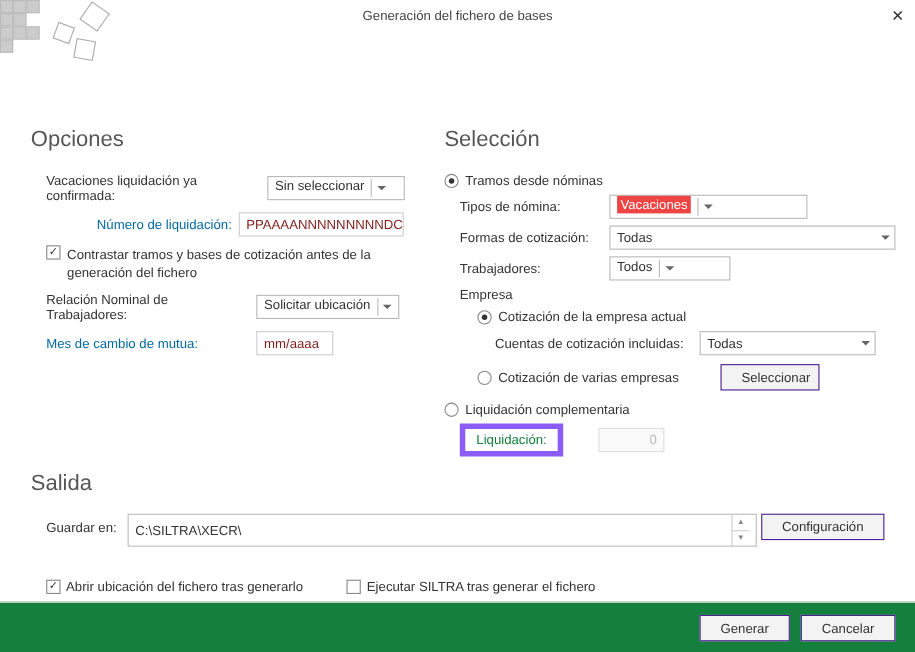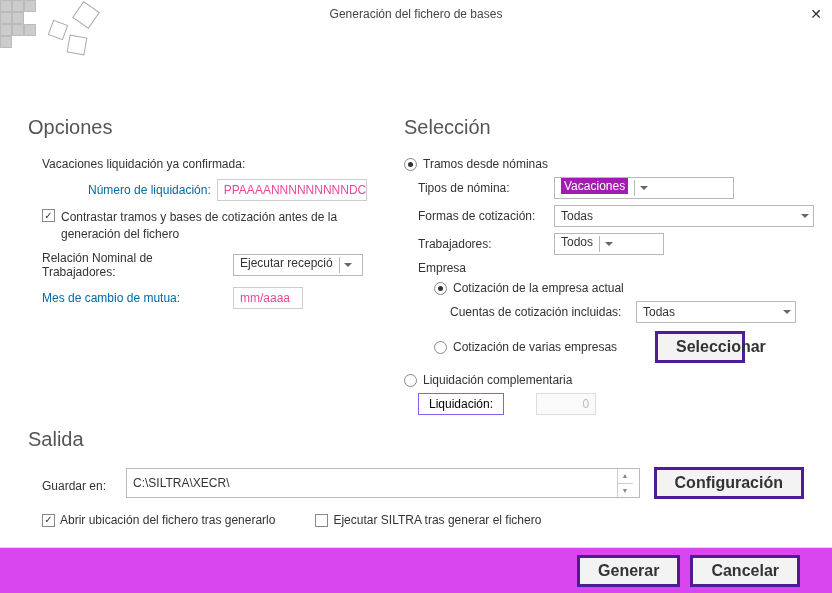--- a/index.html
+++ b/index.html
@@ -78,21 +78,21 @@
     background: #fff;
     height: 22px;
     padding: 2px 20px 2px 6px;
     font-size: 12px;
     position: relative;
     display: inline-flex;
     align-items: center;
     color: #333;
   }
   .select.disabled, .textbox.disabled {
-    color: #ec4899;
+    color: #7f1d1d;
     border-color: #ccc;
   }
   .select .caret {
     position: absolute;
     right: 4px;
     top: 50%;
     transform: translateY(-50%);
     width: 0; height: 0;
     border-left: 4px solid transparent;
     border-right: 4px solid transparent;
@@ -109,21 +109,21 @@
   .select.split .btn {
     border-left: 1px solid #b8b8b8;
     width: 18px;
     height: 100%;
     display: inline-flex;
     align-items: center;
     justify-content: center;
   }
   .select.split .btn .caret { position: static; transform: none; }
   .selected-hl {
-    background: #a21caf;
+    background: #ef4444;
     color: #fff;
     padding: 1px 3px;
   }
   .checkbox, .radio {
     width: 13px; height: 13px;
     border: 1px solid #888;
     display: inline-flex;
     align-items: center;
     justify-content: center;
     font-size: 10px;
@@ -146,37 +146,36 @@
   .multiline {
     display: flex;
     align-items: flex-start;
     gap: 6px;
     margin-bottom: 8px;
   }
   .multiline .lbl { line-height: 1.4; max-width: 290px; }
   .sel-grid .row { margin-bottom: 6px; }
   .sel-grid .lbl2 { width: 130px; }
   .btn-std {
-    border: 3px solid #4c1d95;
+    border: 1px solid #4c1d95;
     background: #f3f3f3;
     padding: 4px 18px;
-    font-size: 16px;
+    font-size: 12px;
     color: #333;
     cursor: pointer;
     text-align: center;
-    font-weight: bold;
   }
   .salida {
     position: absolute;
     left: 28px;
     right: 28px;
     top: 428px;
   }
   .salida h2 { margin-bottom: 16px; }
-  .path-row { display: flex; align-items: center; gap: 14px; margin-bottom: 14px; }
+  .path-row { display: flex; align-items: flex-start; gap: 4px; margin-bottom: 29px; }
   .path-lbl { width: 70px; padding-top: 6px; }
   .path-box {
     flex: 1;
     border: 1px solid #bbb;
     height: 30px;
     display: flex;
     align-items: center;
     padding: 0 6px;
     position: relative;
   }
@@ -203,28 +202,28 @@
   }
   .check-row .item { display: flex; align-items: center; gap: 5px; }
   .footer {
     position: absolute;
     bottom: 0; left: 0; right: 0;
     height: 46px;
     border-top: 1px solid #ddd;
     display: flex;
     justify-content: flex-end;
     align-items: center;
-    padding: 0 32px;
+    padding: 0 18px;
     gap: 10px;
-    background: #d946ef;
+    background: #15803d;
   }
   .lbl-box {
-    border: 1px solid #8b5cf6;
+    border: 5px solid #8b5cf6;
     padding: 3px 10px;
-    color: #000000;
+    color: #15803d;
     background: #fff;
   }
   .num-disabled {
     border: 1px solid #ddd;
     background: #fafafa;
     color: #bbb;
     padding: 3px 0;
     width: 60px;
     text-align: right;
     padding-right: 6px;
@@ -253,39 +252,45 @@
   <span class="close-x">✕</span>
 </div>
 
 <div class="content">
 
   <div class="col" style="flex:0 0 340px">
     <h2>Opciones</h2>
 
     <div class="row indent">
       <span class="lbl">Vacaciones liquidación ya confirmada:</span>
+      <div class="select split" style="width:130px">
+        <span class="main">Sin seleccionar</span>
+        <span class="btn">
+            <span class="caret"></span>
+          </span>
+      </div>
     </div>
 
     <div class="row" style="margin-left:60px">
       <span class="disabled-lbl">Número de liquidación:</span>
       <div class="textbox disabled" style="width:150px">
         <span>PPAAAANNNNNNNNNDC</span>
       </div>
     </div>
 
 
     <div class="multiline indent">
       <span class="checkbox checked"></span>
       <span class="lbl">Contrastar tramos y bases de cotización antes de la generación del fichero</span>
     </div>
 
     <div class="row indent">
       <span class="lbl" style="width:185px">Relación Nominal de Trabajadores:</span>
       <div class="select split" style="width:130px">
-        <span class="main">Ejecutar recepció</span>
+        <span class="main">Solicitar ubicación</span>
         <span class="btn">
             <span class="caret"></span>
           </span>
       </div>
     </div>
 
     <div class="row indent" style="margin-top:6px">
       <span class="disabled-lbl" style="width:185px">Mes de cambio de mutua:</span>
       <div class="textbox disabled" style="width:70px">
         <span>mm/aaaa</span>

